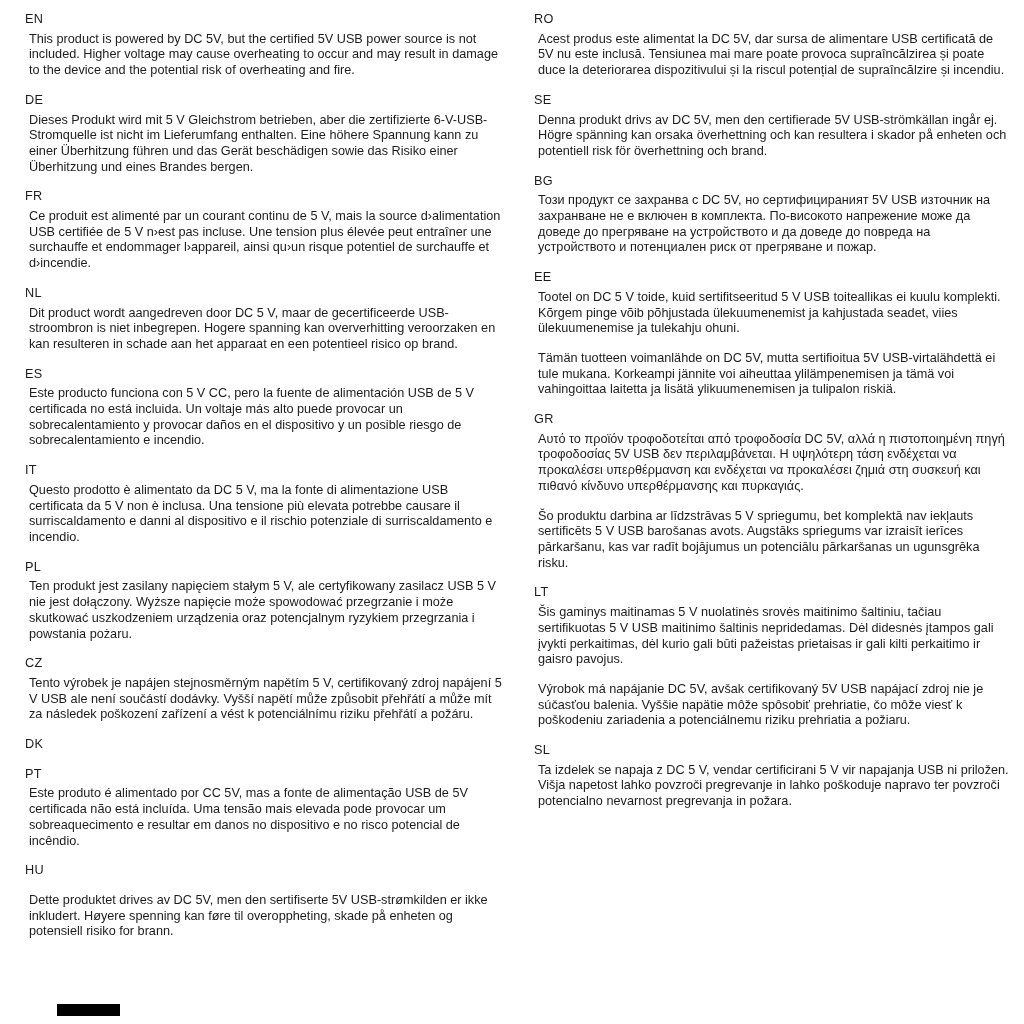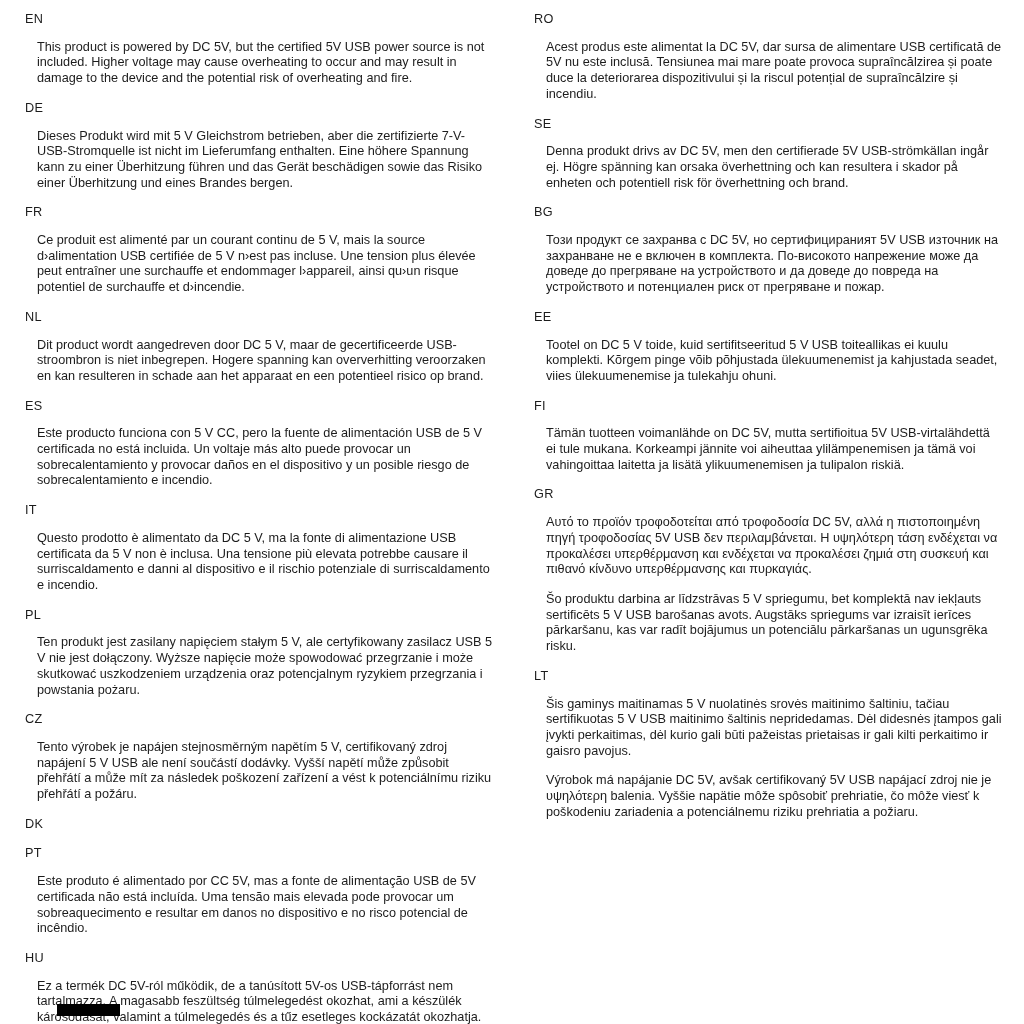--- a/index.html
+++ b/index.html
@@ -30,21 +30,21 @@
     flex: 0 0 481px;
   }
   .block {
     margin: 0 0 14px 0;
   }
   .code {
     font-weight: 400;
     letter-spacing: 0.3px;
   }
   .text {
-    margin: 12px;
+    margin: 4px;
     padding: 0;
     text-align: left;
   }
   .footer-mark {
     position: absolute;
     left: 57px;
     top: 1004px;
     width: 63px;
     height: 12px;
     background: #000000;
@@ -55,21 +55,21 @@
 
 <div class="page">
   <div class="columns">
     <div class="col">
         <div class="block">
           <div class="code">EN</div>
           <p class="text">This product is powered by DC 5V, but the certified 5V USB power source is not included. Higher voltage may cause overheating to occur and may result in damage to the device and the potential risk of overheating and fire.</p>
         </div>
         <div class="block">
           <div class="code">DE</div>
-          <p class="text">Dieses Produkt wird mit 5 V Gleichstrom betrieben, aber die zertifizierte 7-V-USB-Stromquelle ist nicht im Lieferumfang enthalten. Eine höhere Spannung kann zu einer Überhitzung führen und das Gerät beschädigen sowie das Risiko einer Überhitzung und eines Brandes bergen.</p>
+          <p class="text">Dieses Produkt wird mit 5 V Gleichstrom betrieben, aber die zertifizierte 6-V-USB-Stromquelle ist nicht im Lieferumfang enthalten. Eine höhere Spannung kann zu einer Überhitzung führen und das Gerät beschädigen sowie das Risiko einer Überhitzung und eines Brandes bergen.</p>
         </div>
         <div class="block">
           <div class="code">FR</div>
           <p class="text">Ce produit est alimenté par un courant continu de 5 V, mais la source d›alimentation USB certifiée de 5 V n›est pas incluse. Une tension plus élevée peut entraîner une surchauffe et endommager l›appareil, ainsi qu›un risque potentiel de surchauffe et d›incendie.</p>
         </div>
         <div class="block">
           <div class="code">NL</div>
           <p class="text">Dit product wordt aangedreven door DC 5 V, maar de gecertificeerde USB-stroombron is niet inbegrepen. Hogere spanning kan oververhitting veroorzaken en kan resulteren in schade aan het apparaat en een potentieel risico op brand.</p>
         </div>
         <div class="block">
@@ -90,21 +90,20 @@
         </div>
         <div class="block">
           <div class="code">DK</div>
         </div>
         <div class="block">
           <div class="code">PT</div>
           <p class="text">Este produto é alimentado por CC 5V, mas a fonte de alimentação USB de 5V certificada não está incluída. Uma tensão mais elevada pode provocar um sobreaquecimento e resultar em danos no dispositivo e no risco potencial de incêndio.</p>
         </div>
         <div class="block">
           <div class="code">HU</div>
-          <p class="text">Ez a termék DC 5V-ról működik, de a tanúsított 5V-os USB-tápforrást nem tartalmazza. A magasabb feszültség túlmelegedést okozhat, ami a készülék károsodását, valamint a túlmelegedés és a tűz esetleges kockázatát okozhatja.</p>
         </div>
         <div class="block">
           <p class="text">Dette produktet drives av DC 5V, men den sertifiserte 5V USB-strømkilden er ikke inkludert. Høyere spenning kan føre til overoppheting, skade på enheten og potensiell risiko for brann.</p>
         </div>
       </div>
     <div class="col">
         <div class="block">
           <div class="code">RO</div>
           <p class="text">Acest produs este alimentat la DC 5V, dar sursa de alimentare USB certificată de 5V nu este inclusă. Tensiunea mai mare poate provoca supraîncălzirea și poate duce la deteriorarea dispozitivului și la riscul potențial de supraîncălzire și incendiu.</p>
         </div>
@@ -114,33 +113,36 @@
         </div>
         <div class="block">
           <div class="code">BG</div>
           <p class="text">Този продукт се захранва с DC 5V, но сертифицираният 5V USB източник на захранване не е включен в комплекта. По-високото напрежение може да доведе до прегряване на устройството и да доведе до повреда на устройството и потенциален риск от прегряване и пожар.</p>
         </div>
         <div class="block">
           <div class="code">EE</div>
           <p class="text">Tootel on DC 5 V toide, kuid sertifitseeritud 5 V USB toiteallikas ei kuulu komplekti. Kõrgem pinge võib põhjustada ülekuumenemist ja kahjustada seadet, viies ülekuumenemise ja tulekahju ohuni.</p>
         </div>
         <div class="block">
-          <div class="code">FI</div>
           <p class="text">Tämän tuotteen voimanlähde on DC 5V, mutta sertifioitua 5V USB-virtalähdettä ei tule mukana. Korkeampi jännite voi aiheuttaa ylilämpenemisen ja tämä voi vahingoittaa laitetta ja lisätä ylikuumenemisen ja tulipalon riskiä.</p>
         </div>
         <div class="block">
           <div class="code">GR</div>
           <p class="text">Αυτό το προϊόν τροφοδοτείται από τροφοδοσία DC 5V, αλλά η πιστοποιημένη πηγή τροφοδοσίας 5V USB δεν περιλαμβάνεται. Η υψηλότερη τάση ενδέχεται να προκαλέσει υπερθέρμανση και ενδέχεται να προκαλέσει ζημιά στη συσκευή και πιθανό κίνδυνο υπερθέρμανσης και πυρκαγιάς.</p>
         </div>
         <div class="block">
           <p class="text">Šo produktu darbina ar līdzstrāvas 5 V spriegumu, bet komplektā nav iekļauts sertificēts 5 V USB barošanas avots. Augstāks spriegums var izraisīt ierīces pārkaršanu, kas var radīt bojājumus un potenciālu pārkaršanas un ugunsgrēka risku.</p>
         </div>
         <div class="block">
           <div class="code">LT</div>
           <p class="text">Šis gaminys maitinamas 5 V nuolatinės srovės maitinimo šaltiniu, tačiau sertifikuotas 5 V USB maitinimo šaltinis nepridedamas. Dėl didesnės įtampos gali įvykti perkaitimas, dėl kurio gali būti pažeistas prietaisas ir gali kilti perkaitimo ir gaisro pavojus.</p>
         </div>
         <div class="block">
-          <p class="text">Výrobok má napájanie DC 5V, avšak certifikovaný 5V USB napájací zdroj nie je υψηλότερη balenia. Vyššie napätie môže spôsobiť prehriatie, čo môže viesť k poškodeniu zariadenia a potenciálnemu riziku prehriatia a požiaru.</p>
+          <p class="text">Výrobok má napájanie DC 5V, avšak certifikovaný 5V USB napájací zdroj nie je súčasťou balenia. Vyššie napätie môže spôsobiť prehriatie, čo môže viesť k poškodeniu zariadenia a potenciálnemu riziku prehriatia a požiaru.</p>
+        </div>
+        <div class="block">
+          <div class="code">SL</div>
+          <p class="text">Ta izdelek se napaja z DC 5 V, vendar certificirani 5 V vir napajanja USB ni priložen. Višja napetost lahko povzroči pregrevanje in lahko poškoduje napravo ter povzroči potencialno nevarnost pregrevanja in požara.</p>
         </div>
       </div>
   </div>
   <div class="footer-mark"></div>
 </div>
 
 </body></html>

